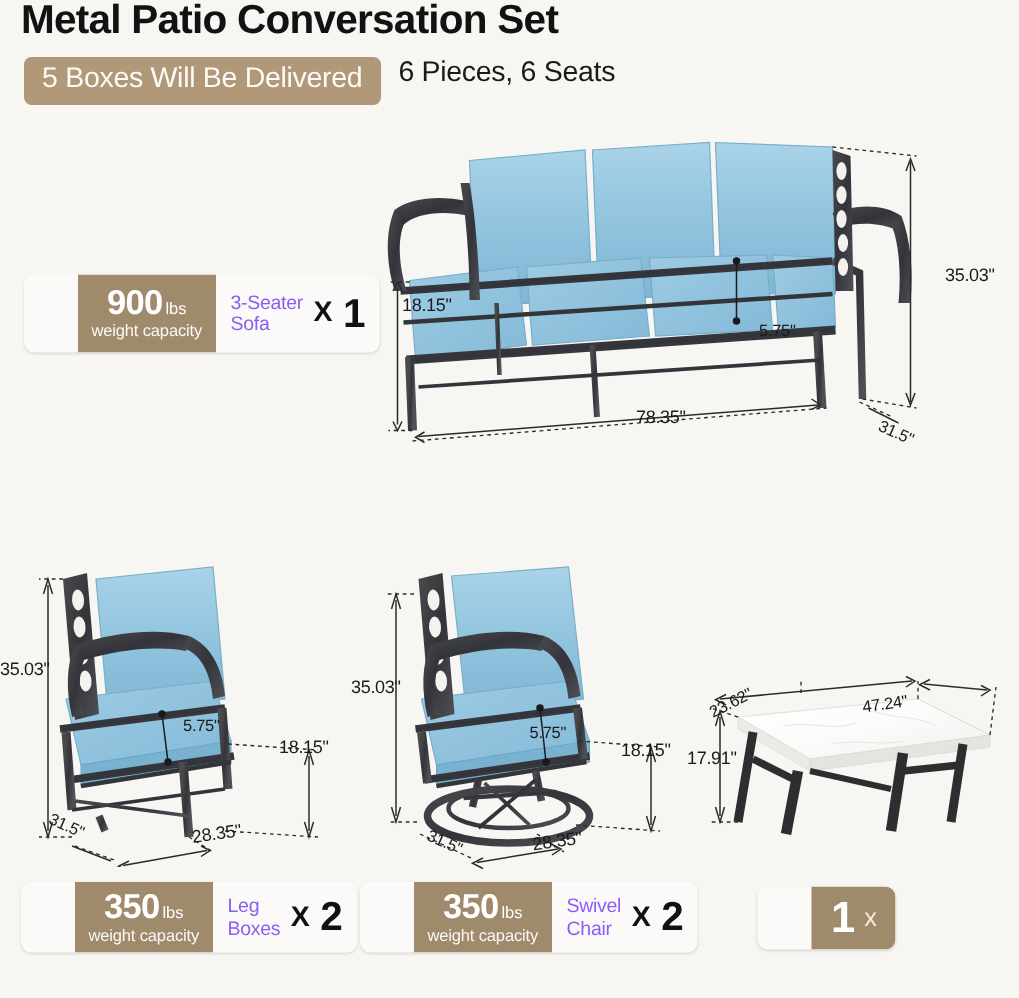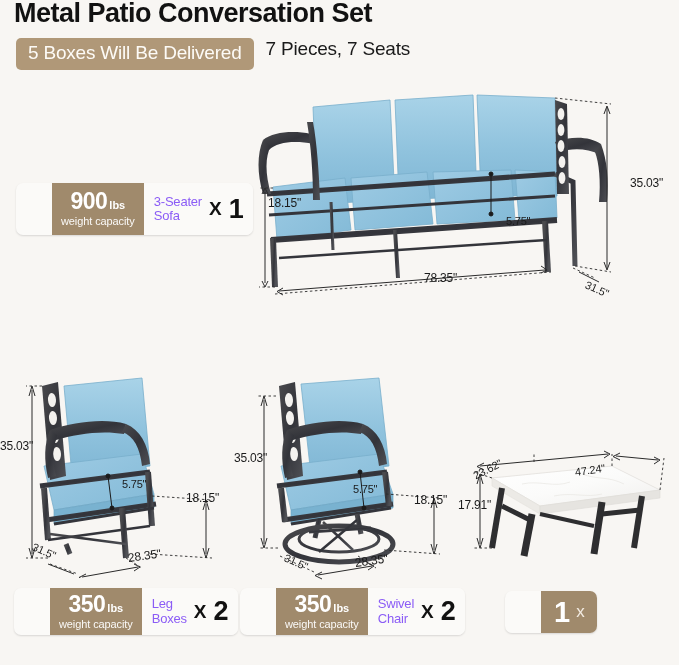--- a/index.html
+++ b/index.html
@@ -81,21 +81,21 @@
     align-items: baseline;
     line-height: 1;
   }
   .cap-num {
     font-size: 23px;
     font-weight: bold;
     letter-spacing: -0.5px;
   }
   .cap-unit {
     font-size: 11px;
-    font-weight: bold;
+    font-weight: normal;
     margin-left: 2px;
   }
   .cap-sub {
     font-size: 11px;
     margin-top: 2px;
     letter-spacing: -0.1px;
     opacity: 0.95;
   }
   .badge-right {
     background: #fbfaf8;
@@ -172,21 +172,21 @@
 </style>
 </head>
 <body>
 
 <div class="canvas">
 
   <div class="title">Metal Patio Conversation Set</div>
 
   <div class="subrow">
     <div class="pill-boxes">5 Boxes Will Be Delivered</div>
-    <div class="pieces-text">7 Pieces, 7 Seats</div>
+    <div class="pieces-text">6 Pieces, 6 Seats</div>
   </div>
 
   <svg class="fig" style="left:255px; top:82px;" width="420" height="225" viewBox="0 0 420 225">
     <defs>
       <linearGradient id="cushA" x1="0" y1="0" x2="0" y2="1">
         <stop offset="0%" stop-color="#a9d3e8"></stop>
         <stop offset="55%" stop-color="#8fc2dd"></stop>
         <stop offset="100%" stop-color="#7fb6d4"></stop>
       </linearGradient>
       <linearGradient id="cushB" x1="0" y1="0" x2="1" y2="1">

